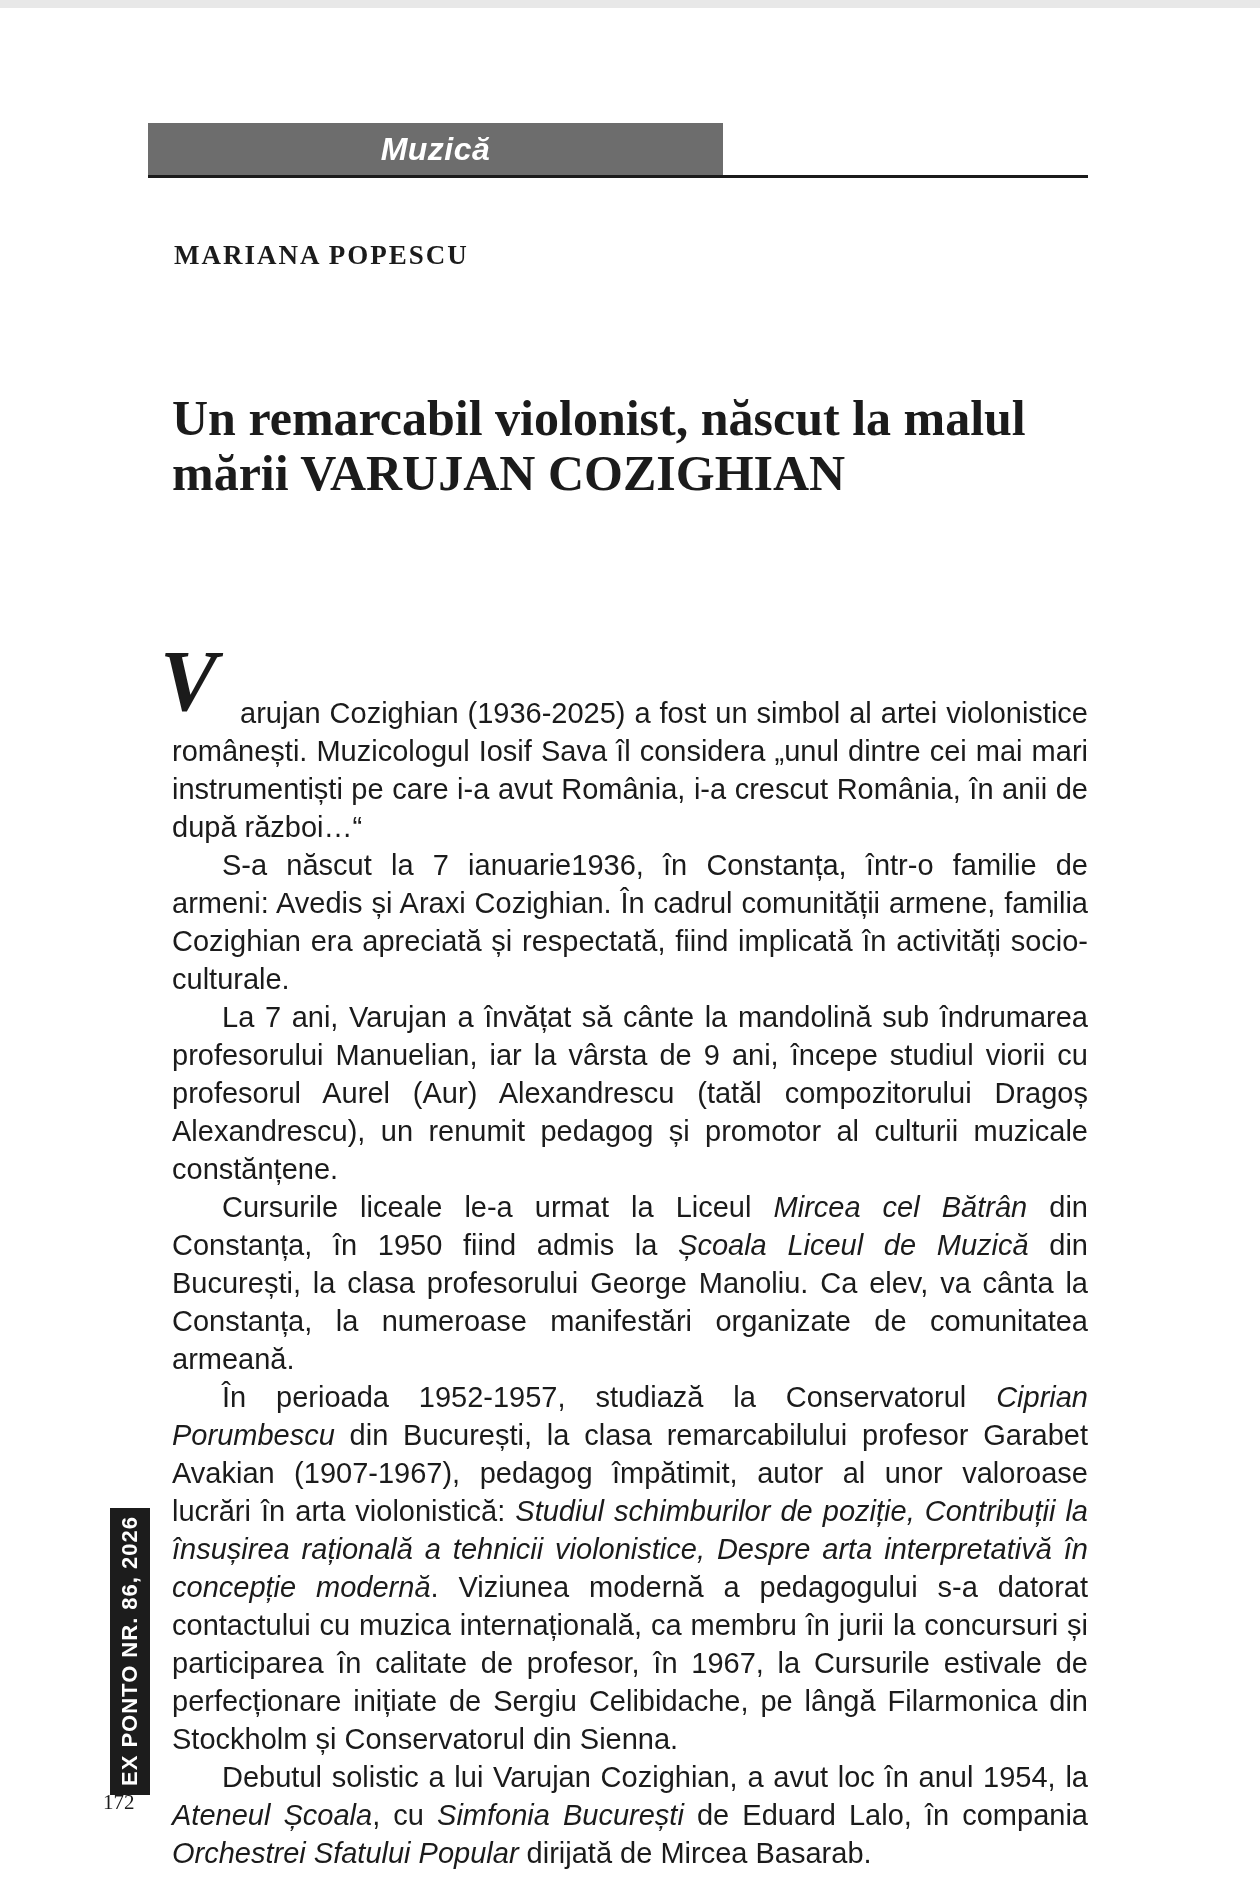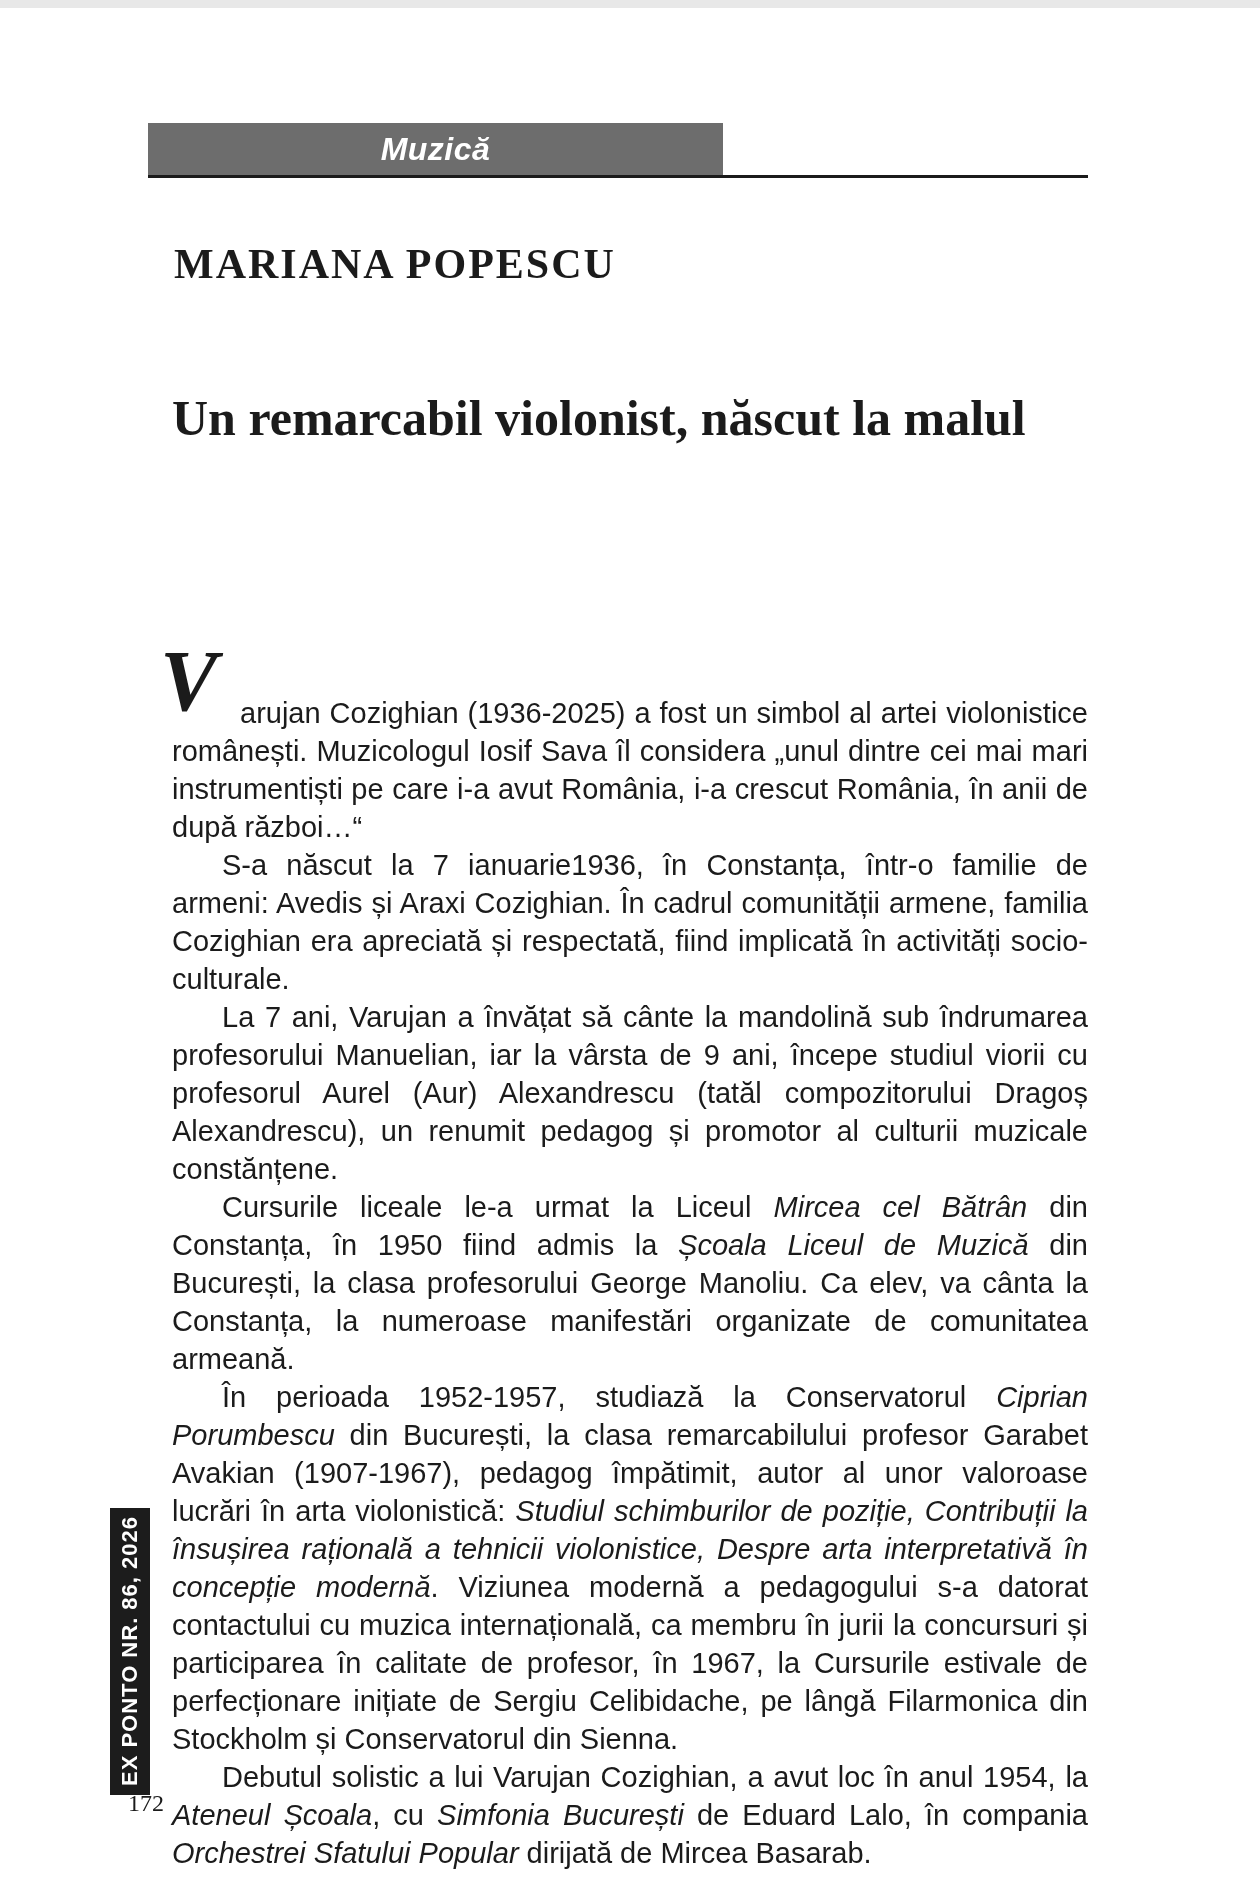--- a/index.html
+++ b/index.html
@@ -32,21 +32,21 @@
     letter-spacing:.5px;
   }
   .header-rule{
     position:absolute;left:148px;top:167px;
     width:940px;height:3px;
     background:var(--c-text);
   }
   .author{
     position:absolute;left:174px;top:232px;
     font-family:"Liberation Serif", serif;
-    font-weight:bold;font-size:42px;
+    font-weight:bold;font-size:27px;
     letter-spacing:2px;
     white-space:nowrap;
   }
   .title{
     position:absolute;left:172px;top:383px;width:916px;
     text-align:left;
     font-family:"Liberation Serif", serif;
     font-weight:bold;font-size:50px;line-height:55px;
   }
   .title .line{display:block;}
@@ -75,39 +75,40 @@
   .spine .label{
     writing-mode:vertical-rl;
     transform:rotate(180deg);
     font-family:"Liberation Sans", sans-serif;
     font-weight:bold;font-size:22px;
     letter-spacing:1px;
     color:#ffffff;
     white-space:nowrap;
   }
   .page-number{
-    position:absolute;left:128px;top:1782px;
+    position:absolute;left:103px;top:1782px;
     font-family:"Liberation Serif", serif;
-    font-size:24px;
+    font-size:21px;
   }
 </style>
 </head>
 <body>
 
 <div class="page">
 
   <div class="section-bar">
     <span class="label">Muzică</span>
   </div>
   <div class="header-rule"></div>
 
   <div class="author">MARIANA POPESCU</div>
 
   <h1 class="title">
     <span class="line">Un remarcabil violonist, născut la malul</span>
+    <span class="line">mării VARUJAN COZIGHIAN</span>
   </h1>
 
   <div class="drop-cap">V</div>
 
   <div class="body" id="article-body">
       <p class="first"><span>arujan Cozighian (1936-2025) a fost un simbol al artei violonistice românești. Muzicologul Iosif Sava îl considera „unul dintre cei mai mari instrumentiști pe care i-a avut România, i-a crescut România, în anii de după război…“</span></p>
       <p><span>S-a născut la 7 ianuarie1936, în Constanța, într-o familie de armeni: Avedis și Araxi Cozighian. În cadrul comunității armene, familia Cozighian era apreciată și respectată, fiind implicată în activități socio-culturale.</span></p>
       <p><span>La 7 ani, Varujan a învățat să cânte la mandolină sub îndrumarea profesorului Manuelian, iar la vârsta de 9 ani, începe studiul viorii cu profesorul Aurel (Aur) Alexandrescu (tatăl compozitorului Dragoș Alexandrescu), un renumit pedagog și promotor al culturii muzicale constănțene.</span></p>
       <p><span>Cursurile liceale le-a urmat la Liceul </span><span class="it">Mircea cel Bătrân</span><span> din Constanța, în 1950 fiind admis la </span><span class="it">Școala Liceul de Muzică</span><span> din București, la clasa profesorului George Manoliu. Ca elev, va cânta la Constanța, la numeroase manifestări organizate de comunitatea armeană.</span></p>
       <p><span>În perioada 1952-1957, studiază la Conservatorul </span><span class="it">Ciprian Porumbescu</span><span> din București, la clasa remarcabilului profesor Garabet Avakian (1907-1967), pedagog împătimit, autor al unor valoroase lucrări în arta violonistică: </span><span class="it">Studiul schimburilor de poziție, Contribuții la însușirea rațională a tehnicii violonistice, Despre arta interpretativă în concepție modernă</span><span>. Viziunea modernă a pedagogului s-a datorat contactului cu muzica internațională, ca membru în jurii la concursuri și participarea în calitate de profesor, în 1967, la Cursurile estivale de perfecționare inițiate de Sergiu Celibidache, pe lângă Filarmonica din Stockholm și Conservatorul din Sienna.</span></p>

